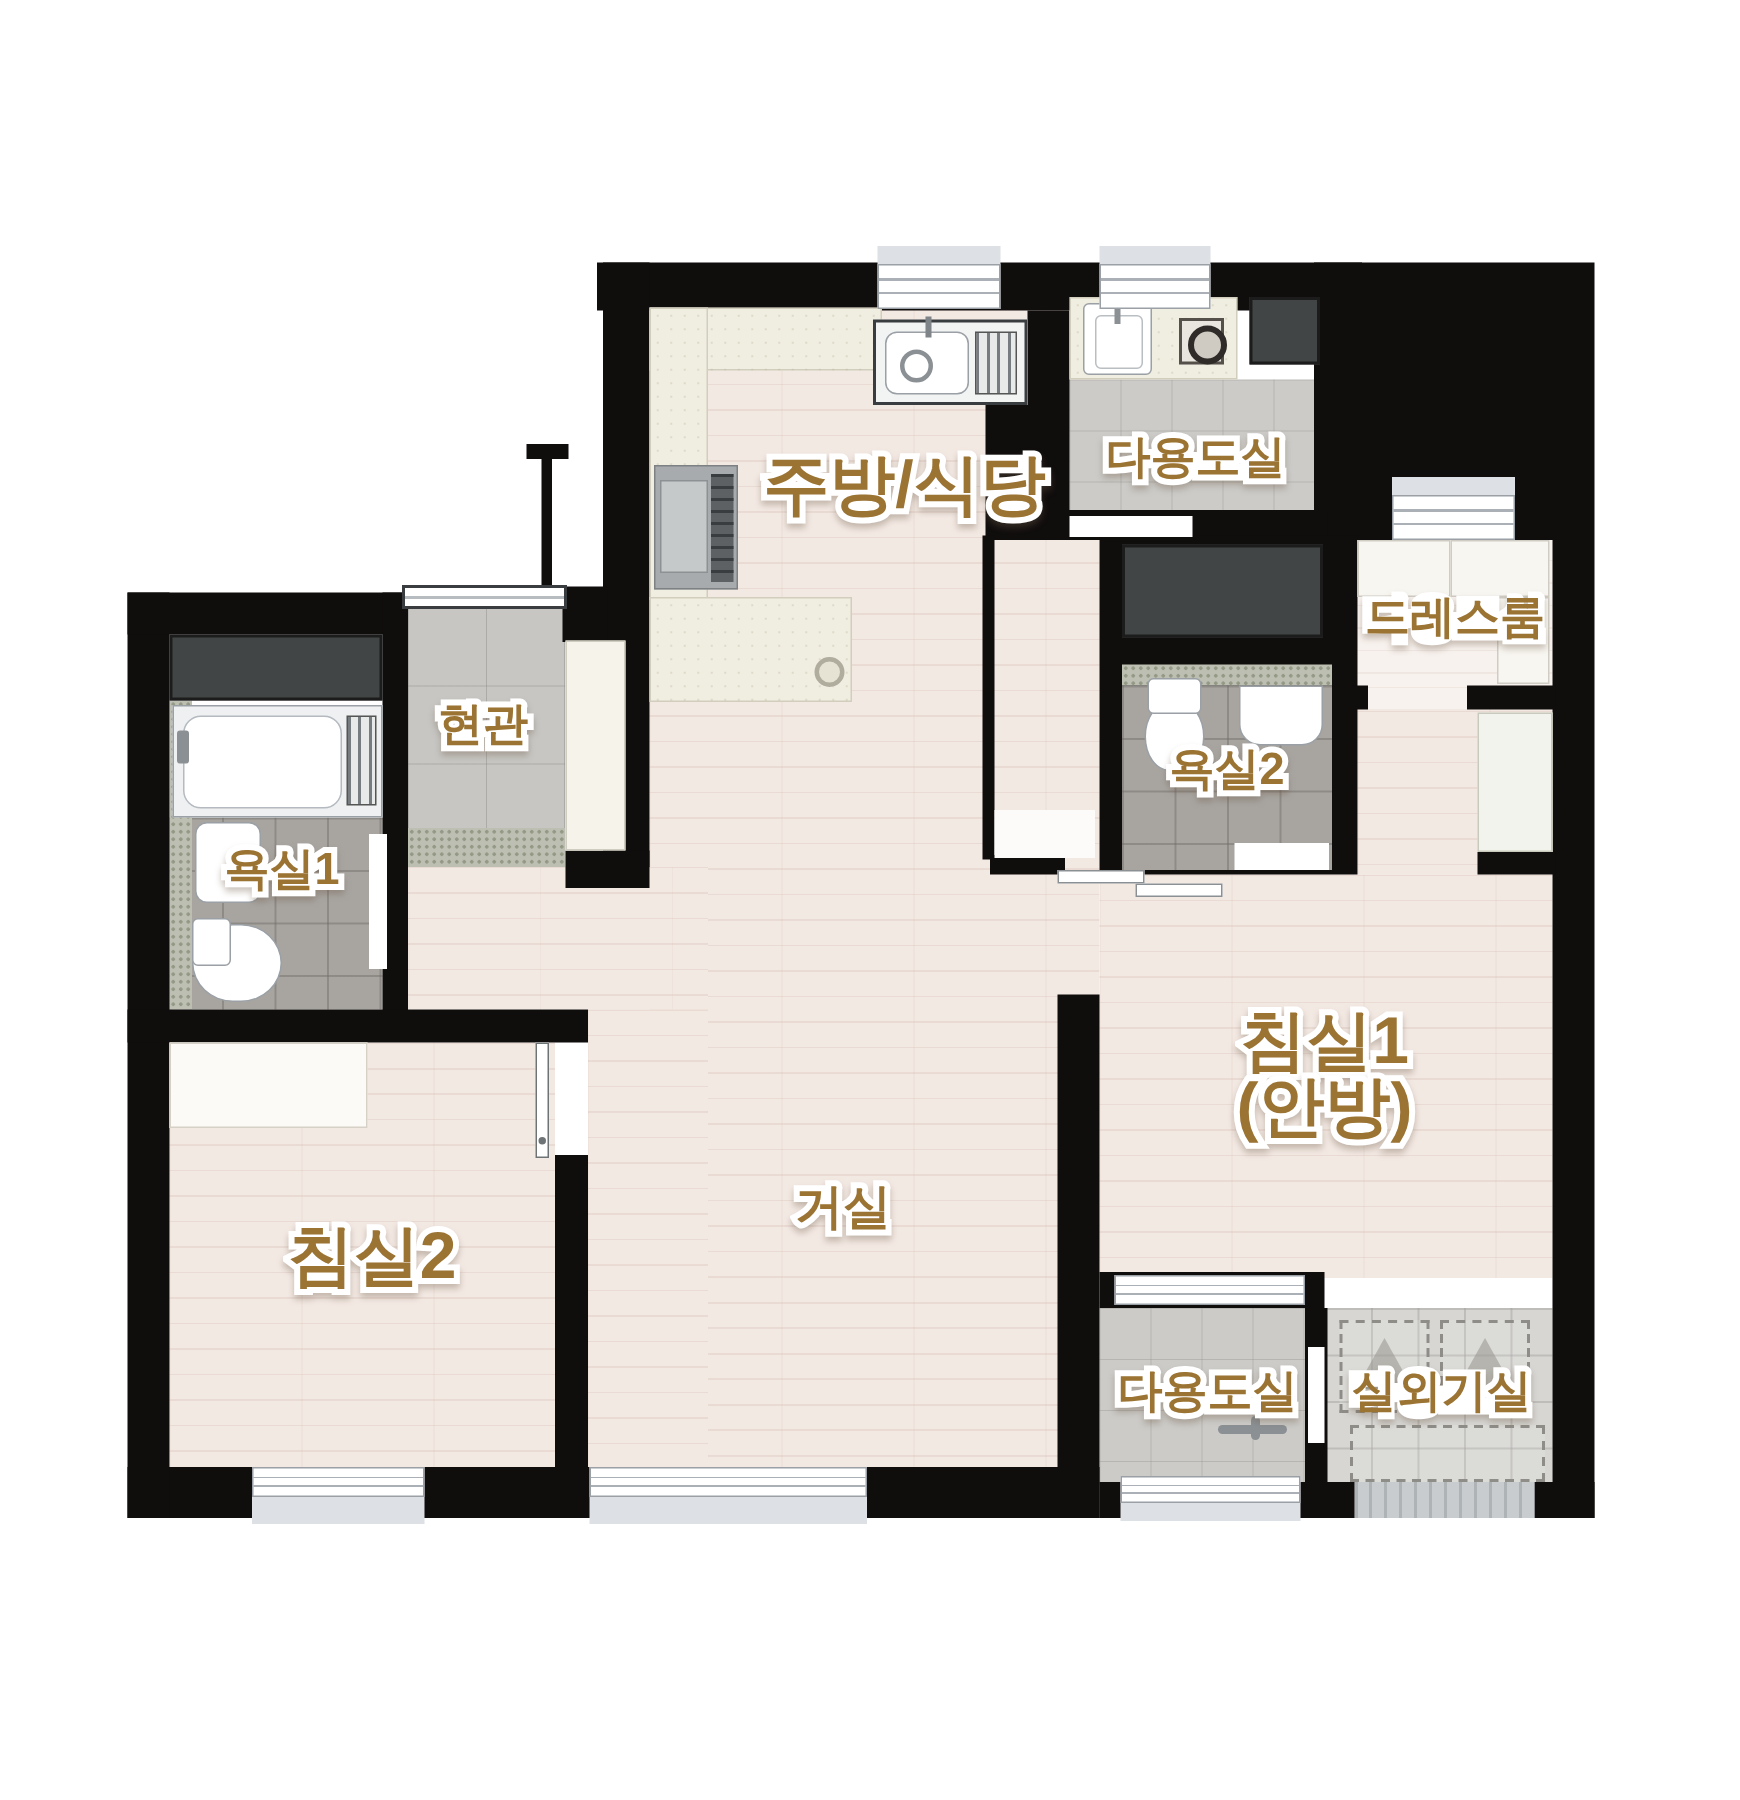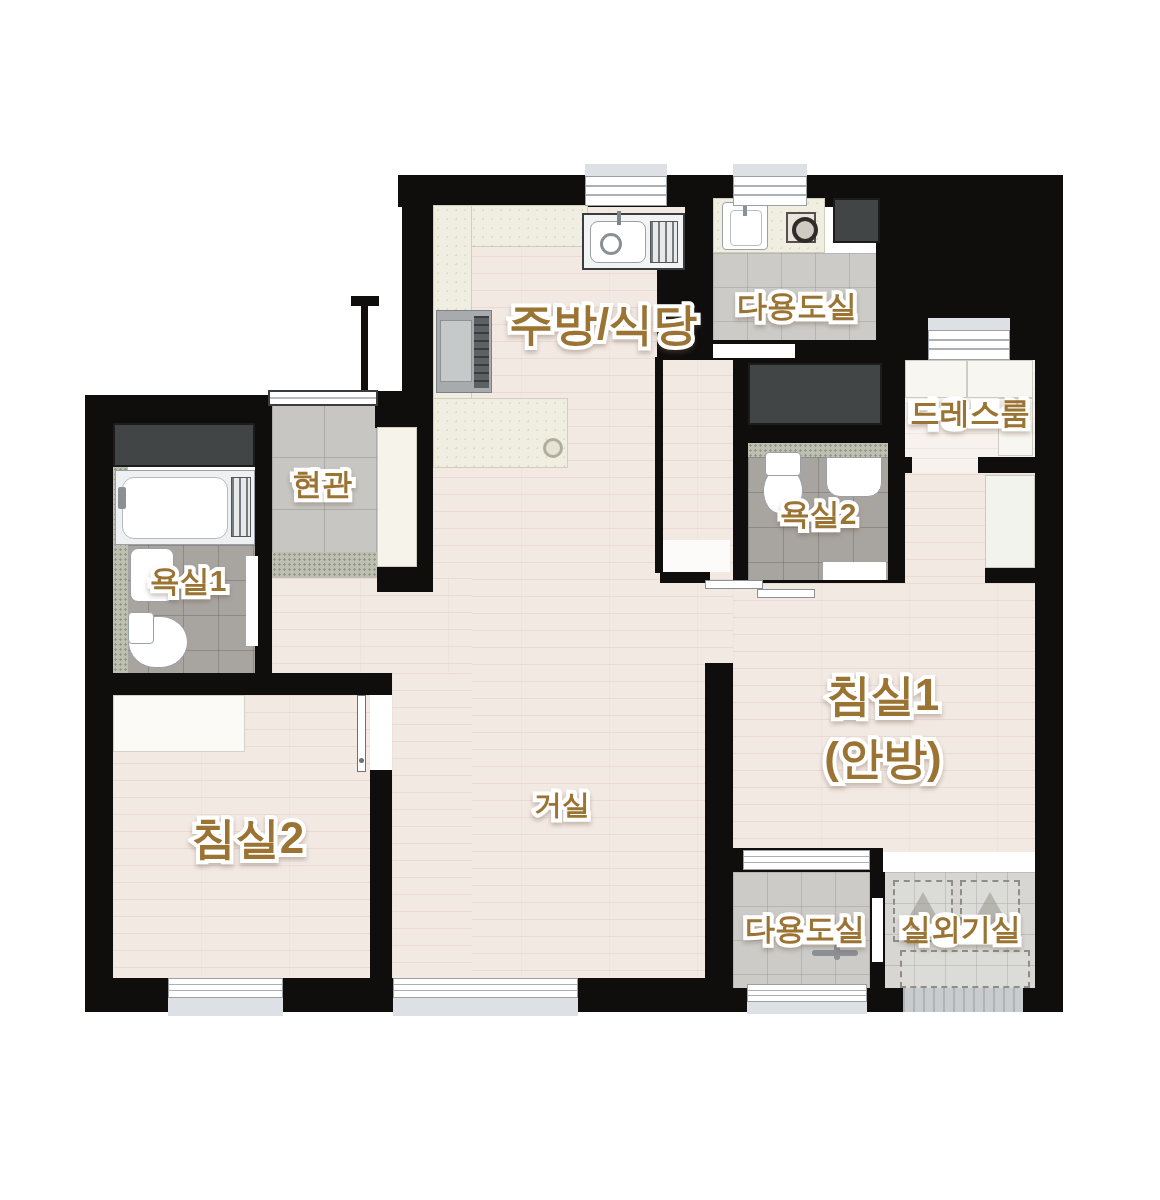--- a/index.html
+++ b/index.html
@@ -40,21 +40,21 @@
                         transparent 62%, #aab0b5 62%, #aab0b5 68%, transparent 68%);}
   .sill{background:var(--sill,#dde0e4);}
   .white{background:#ffffff;}
   .fixt{background:#ffffff;border:1.5px solid #9aa0a5;box-sizing:border-box;}
   .rounded{border-radius:8px;}
   .rlabel{position:absolute;transform:translate(-50%,-50%);font-weight:bold;white-space:nowrap;
           color:#ffffff;-webkit-text-stroke:8px #ffffff;font-size:30px;line-height:1.1;
           filter:drop-shadow(0 3px 2px rgba(110,90,70,.35));z-index:50;}
   .rlabel::after{content:attr(data-text);position:absolute;left:0;top:0;width:100%;height:100%;
           color:var(--label,#9b7434);-webkit-text-stroke:0;}
-  .lg{font-size:28px;}
+  .lg{font-size:32px;}
   .md{font-size:44px;}
   .tri{width:0;height:0;border-left:19px solid transparent;border-right:19px solid transparent;
        border-bottom:34px solid rgba(150,148,140,.55);margin:10px auto 0 auto;}
   .dashbox{border:2px dashed #8f8d88;box-sizing:border-box;background:rgba(255,255,255,.12);}
   .louver{background-color:#c9ccce;background-image:repeating-linear-gradient(to right,#aeb3b6 0 2px,transparent 2px 10px);}
   .rack{background-image:repeating-linear-gradient(to right,#777c80 0 2px,transparent 2px 7px);background-color:#e8eaea;border:1px solid #555;box-sizing:border-box;}
 </style>
 </head>
 <body>
 
@@ -189,19 +189,19 @@
   <div class="b" style="left:812px;top:950px;width:46px;height:6px;background:#8b9094;border-radius:3px"></div>
   <div class="b" style="left:834px;top:944px;width:6px;height:16px;background:#8b9094;border-radius:3px"></div>
 
   <div class="rlabel md" style="left:603px;top:324px" data-text="주방/식당">주방/식당</div>
   <div class="rlabel" style="left:797px;top:305px" data-text="다용도실">다용도실</div>
   <div class="rlabel" style="left:970px;top:412px" data-text="드레스룸">다용도실</div>
   <div class="rlabel" style="left:322px;top:483px" data-text="현관">현관</div>
   <div class="rlabel" style="left:188px;top:580px" data-text="욕실1">욕실1</div>
   <div class="rlabel" style="left:818px;top:513px" data-text="욕실2">욕실2</div>
   <div class="rlabel md" style="left:883px;top:695px" data-text="침실1">침실1</div>
-  <div class="rlabel md" style="left:883px;top:758px" data-text="(안방)">(안방)</div>
+  <div class="rlabel md" style="left:883px;top:739px" data-text="(안방)">(안방)</div>
   <div class="rlabel lg" style="left:562px;top:805px" data-text="거실">거실</div>
   <div class="rlabel md" style="left:248px;top:838px" data-text="침실2">침실2</div>
   <div class="rlabel" style="left:805px;top:928px" data-text="다용도실">다용도실</div>
   <div class="rlabel" style="left:961px;top:928px" data-text="실외기실">다용도실</div>
 
 </div>
 
 </body></html>

